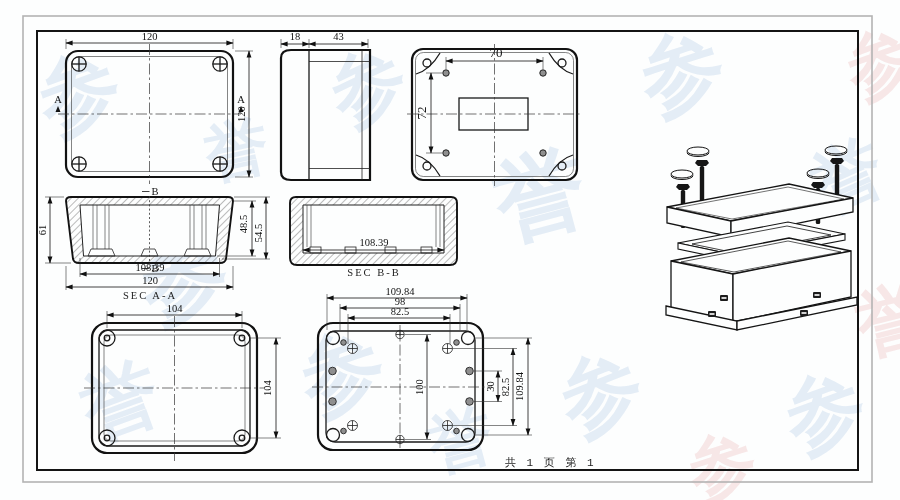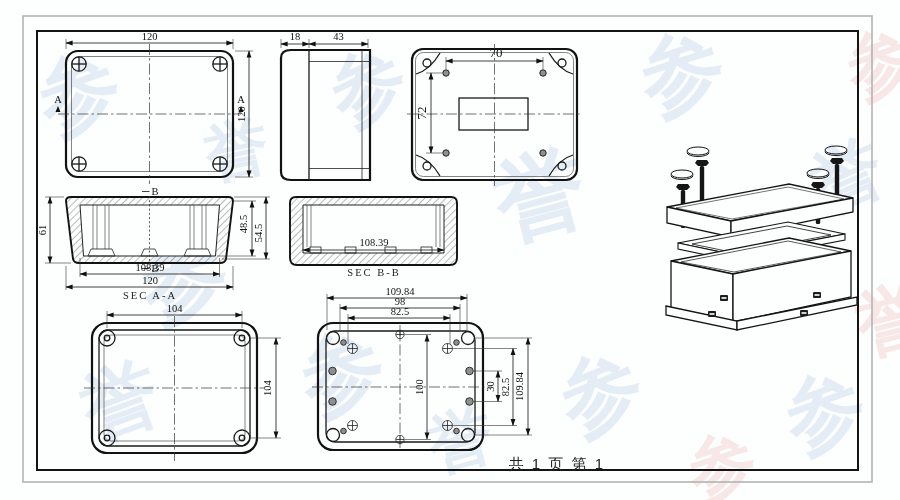--- a/index.html
+++ b/index.html
@@ -13,22 +13,22 @@
   .dimtxt{font-family:"Liberation Serif", serif;fill:#111;font-size:10.5px;text-anchor:middle;}
   .dimtxt-lg{font-family:"Liberation Serif", serif;fill:#111;font-size:13px;text-anchor:middle;}
   .seclab{font-family:"Liberation Serif", serif;fill:#222;font-size:10.5px;text-anchor:middle;letter-spacing:2px;}
   .thick{stroke:#121212;stroke-width:2.2;fill:none;}
   .med{stroke:#1a1a1a;stroke-width:1.3;fill:none;}
   .thin{stroke:#222;stroke-width:0.8;fill:none;}
   .hair{stroke:#333;stroke-width:0.6;fill:none;}
   .dim{stroke:#111;stroke-width:0.8;fill:none;}
   .cline{stroke:#333;stroke-width:0.7;fill:none;stroke-dasharray:11 3 2.5 3;}
   .dot{stroke:#333;stroke-width:0.8;fill:none;stroke-dasharray:2 2.2;}
-  #footer{position:absolute;left:505px;top:455px;width:100px;font-size:15px;color:#222;
-          letter-spacing:2px;text-align:right;font-family:Liberation Sans, sans-serif;}
+  #footer{position:absolute;left:505px;top:455px;width:100px;font-size:11px;color:#222;
+          letter-spacing:2px;text-align:left;font-family:Liberation Mono, monospace;}
 </style>
 </head>
 <body>
 
 <div id="stage">
 
   <div>
     <span class="wm wm-blue" style="left:38px;top:52px;font-size:82px;transform:rotate(-20deg);position:absolute;">参</span>
     <span class="wm wm-blue" style="left:205px;top:118px;font-size:64px;transform:rotate(-12deg);position:absolute;">誉</span>
     <span class="wm wm-blue" style="left:330px;top:48px;font-size:76px;transform:rotate(-25deg);position:absolute;">参</span>

